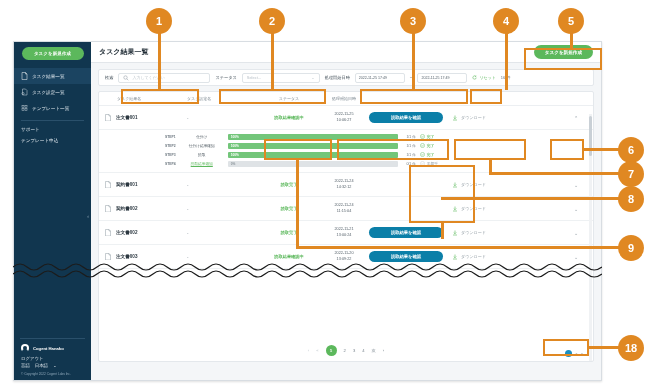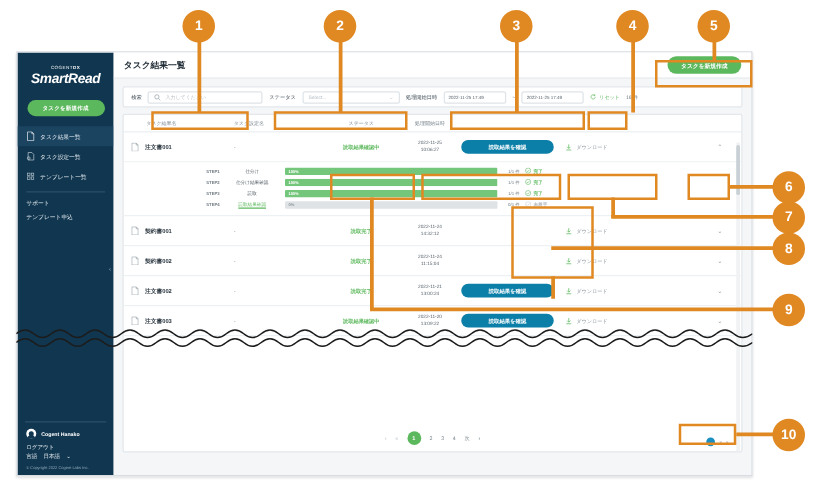--- a/index.html
+++ b/index.html
@@ -204,26 +204,20 @@
   }
   .leader { position:absolute; background:#e08822; z-index:39; }
   .hl { position:absolute; border:2px solid #e08822; z-index:38; }
 </style>
 </head>
 <body>
 
 <div class="app">
 
   <div class="sidebar">
-    <div class="brand">
-      <div class="brand-top">
-        <span>COGENT</span><b>DX</b>
-      </div>
-      <div class="brand-main">SmartRead</div>
-    </div>
 
     <div class="new-task-btn">タスクを新規作成</div>
 
     <div class="nav">
       <div class="nav-item active">
         <svg class="nav-ico" viewBox="0 0 14 16">
           <path d="M2 1h7l3 3v11H2z" fill="none" stroke="#ffffff" stroke-width="1.1"></path>
           <path d="M9 1v3h3" fill="none" stroke="#ffffff" stroke-width="1.1"></path>
         </svg>
         <span>タスク結果一覧</span>
@@ -582,13 +576,13 @@
 <div class="callout" style="left:618px; top:186px;">8</div>
 
 <div class="hl" style="left:337px; top:139px; width:112px; height:21px;"></div>
 <div class="hl" style="left:264px; top:139px; width:68px; height:21px;"></div>
 <div class="leader" style="left:296px; top:158px; width:3px; height:90px;"></div>
 <div class="leader" style="left:296px; top:246px; width:323px; height:3px;"></div>
 <div class="callout" style="left:618px; top:235px;">9</div>
 
 <div class="hl" style="left:543px; top:339px; width:46px; height:17px;"></div>
 <div class="leader" style="left:589px; top:346px; width:30px; height:3px;"></div>
-<div class="callout" style="left:618px; top:335px;">10</div>
+<div class="callout" style="left:618px; top:335px;">18</div>
 
 </body></html>

